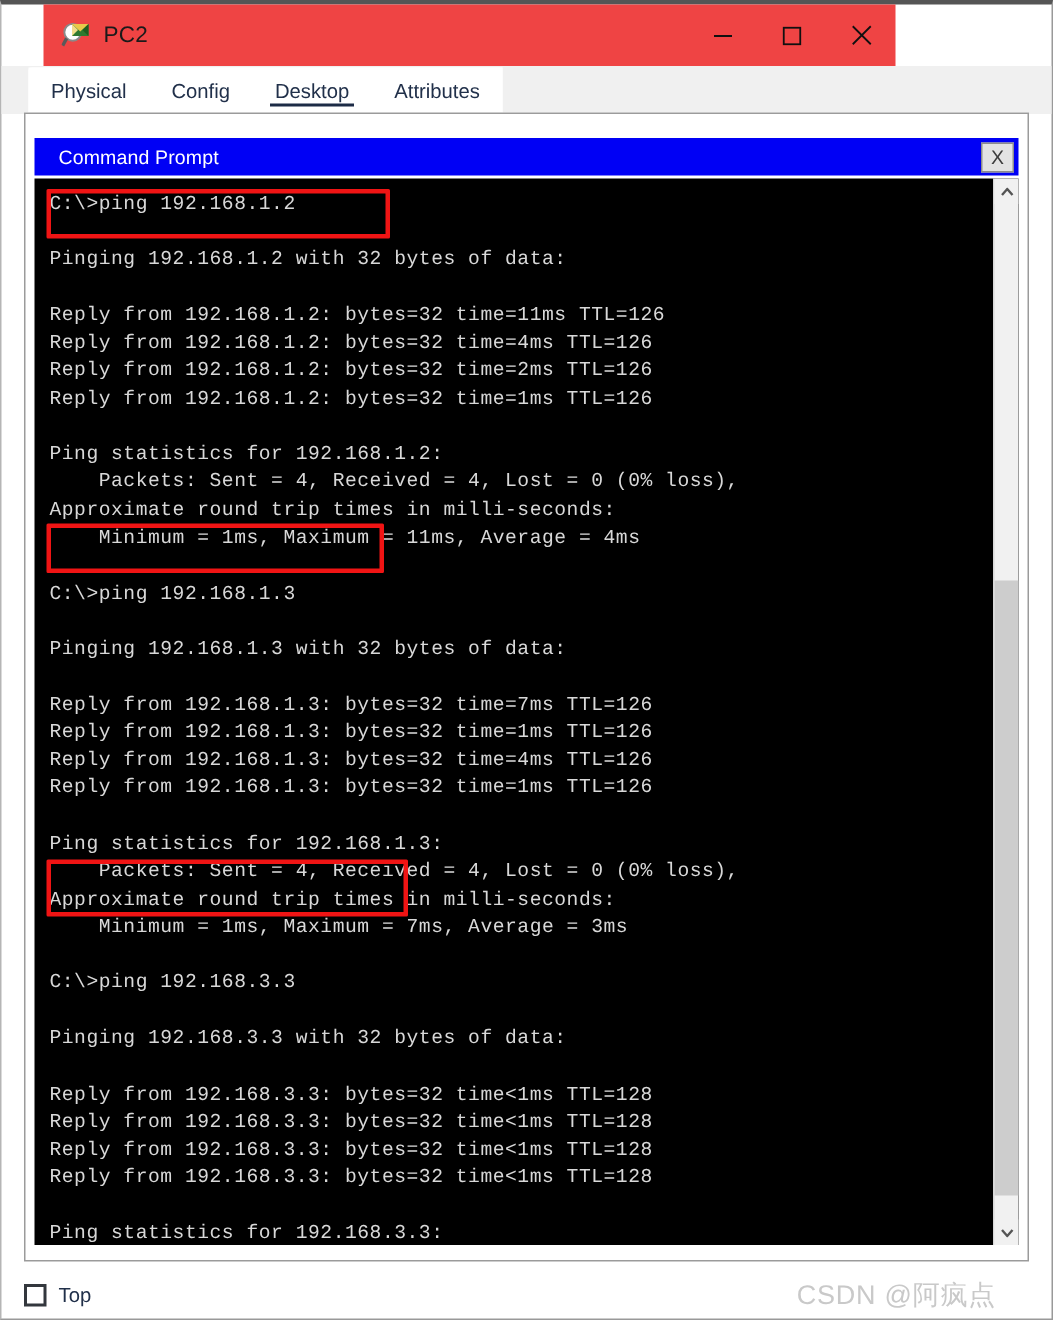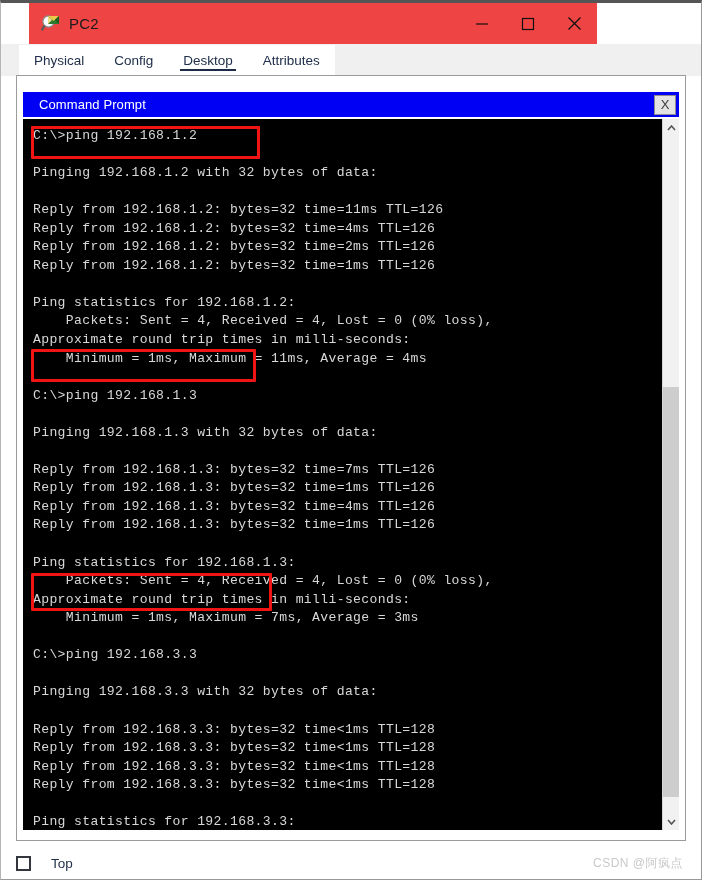--- a/index.html
+++ b/index.html
@@ -246,38 +246,37 @@
     top: 846px;
     width: 670px;
     height: 28px;
     display: flex;
     align-items: center;
   }
   #top-checkbox-row {
     display: flex;
     align-items: flex-start;
     cursor: default;
-    gap: 12px;
   }
   #top-checkbox {
     width: 15px;
     height: 15px;
     border: 2px solid #33373d;
     background: #ffffff;
     box-sizing: border-box;
   }
   #top-checkbox-label {
     margin-left: 8px;
     font-size: 13.5px;
     color: #21304a;
   }
   #watermark {
     margin-left: auto;
-    margin-right: 3px;
-    font-size: 12px;
+    margin-right: 22px;
+    font-size: 18px;
     color: #c9c9c9;
     letter-spacing: .5px;
     user-select: none;
   }
 </style>
 </head>
 <body>
 
 <div id="app-window">
 

